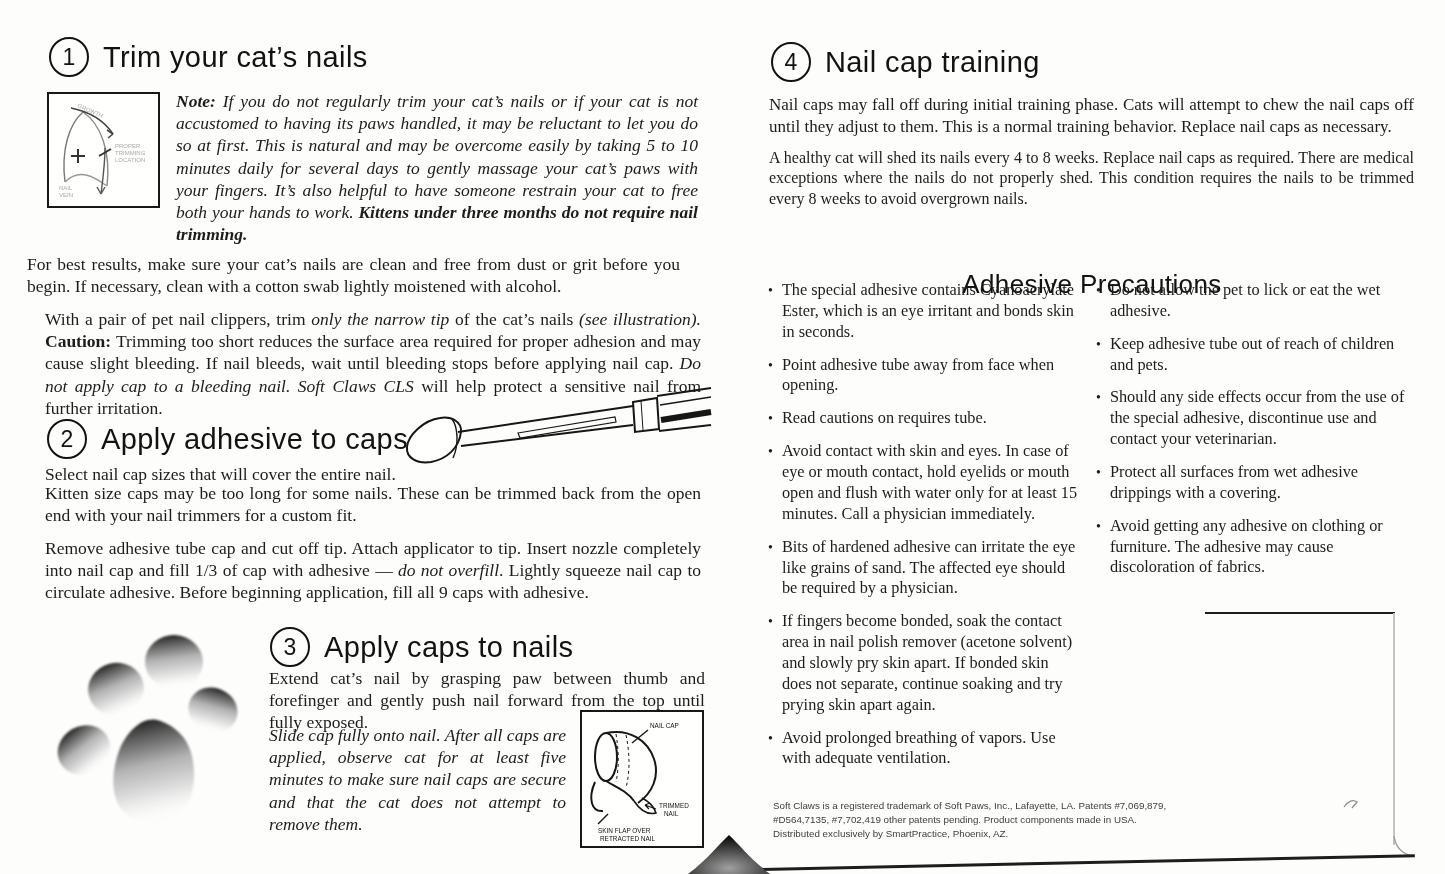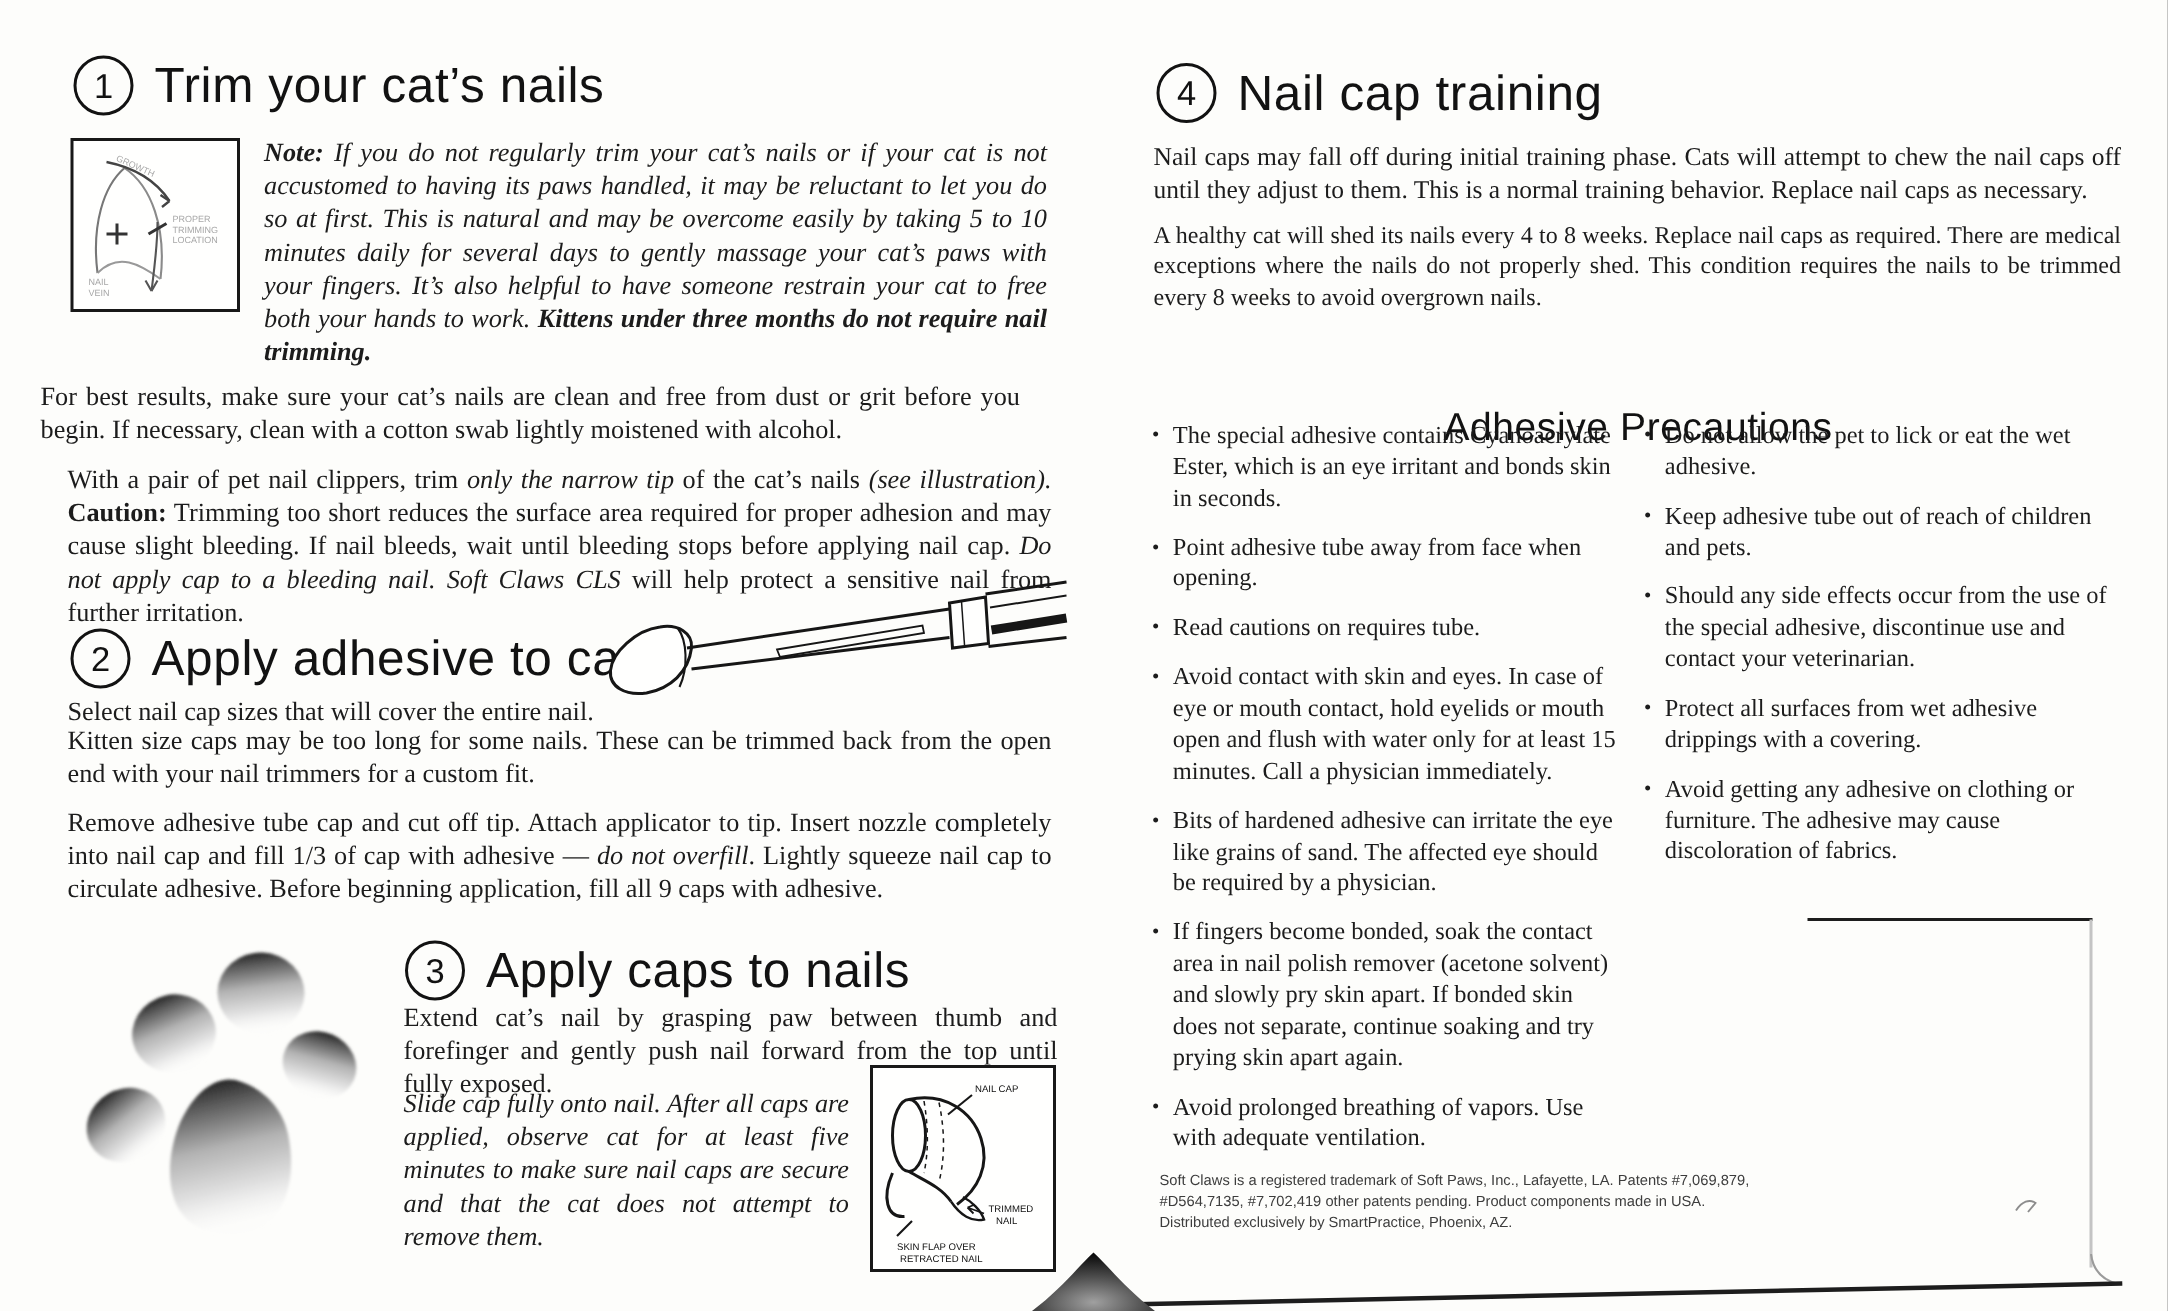--- a/index.html
+++ b/index.html
@@ -2,21 +2,21 @@
 <html><head>
 <meta charset="utf-8">
 <style>
   html,body{margin:0;padding:0;background:#9a9a9a;}
   .sheet{position:relative;width:1445px;height:874px;background:#fdfdfb;overflow:hidden;
          font-family:"Liberation Serif",serif;color:#1c1c1c;}
   .abs{position:absolute;}
   .step-header{display:flex;align-items:center;gap:14px;font-family:"Liberation Sans",sans-serif;color:#121212;}
   .step-num{width:36px;height:36px;border:2.5px solid #121212;border-radius:50%;
             display:flex;align-items:center;justify-content:center;font-size:23px;flex:0 0 auto;}
-  .step-title{font-size:33px;letter-spacing:.4px;white-space:nowrap;}
+  .step-title{font-size:29px;letter-spacing:.4px;white-space:nowrap;}
   .body-text{font-size:17.5px;line-height:1.27;text-align:justify;}
   .no-just{text-align:left;}
   .run-i{font-style:italic}
   .run-b{font-weight:700}
   .run-bi{font-weight:700;font-style:italic}
   .precautions-title{font-family:"Liberation Sans",sans-serif;font-size:26px;letter-spacing:.4px;
                      text-align:center;color:#121212;}
   .bullets .bullet-item{display:flex;gap:9px;margin-bottom:12px;font-size:16.3px;line-height:1.28;}
   .bullets .dot{flex:0 0 auto;font-size:14px;line-height:1.5;}
   .fine-print{font-family:"Liberation Sans",sans-serif;font-size:9.8px;line-height:1.42;color:#3d3d3d;}
@@ -199,21 +199,21 @@
       <div class="bullet-item">
         <span class="dot">•</span>
         <span class="bullet-text">Protect all surfaces from wet adhesive drippings with a covering.</span>
       </div>
       <div class="bullet-item">
         <span class="dot">•</span>
         <span class="bullet-text">Avoid getting any adhesive on clothing or furniture. The adhesive may cause discoloration of fabrics.</span>
       </div>
     </div>
 
-  <div class="abs fine-print" style="left:773px;top:781px;width:400px;">Soft Claws is a registered trademark of Soft Paws, Inc., Lafayette, LA. Patents #7,069,879, #D564,7135, #7,702,419 other patents pending.  Product components made in USA. Distributed exclusively by SmartPractice, Phoenix, AZ.</div>
+  <div class="abs fine-print" style="left:773px;top:799px;width:400px;">Soft Claws is a registered trademark of Soft Paws, Inc., Lafayette, LA. Patents #7,069,879, #D564,7135, #7,702,419 other patents pending.  Product components made in USA. Distributed exclusively by SmartPractice, Phoenix, AZ.</div>
 
   <div class="abs line" style="left:1205px;top:612px;width:190px;height:2px;"></div>
   <div class="abs" style="left:1393px;top:613px;width:1.5px;height:232px;background:#c4c4c4;"></div>
   <svg class="abs" style="left:1386px;top:836px;" width="34" height="26" viewBox="0 0 34 26">
     <path d="M8,0 Q10,16 26,20" fill="none" stroke="#9b9b9b" stroke-width="1.4"></path>
   </svg>
   <div class="abs line" style="left:757px;top:868px;width:658px;height:2.5px;transform:rotate(-1.2deg);transform-origin:left center;"></div>
 
   <svg class="abs" style="left:1342px;top:795px;" width="18" height="18" viewBox="0 0 18 18">
     <path d="M2,12 C6,6 11,4 15,7 L10,13" fill="none" stroke="#8d8d8d" stroke-width="1.3"></path>

